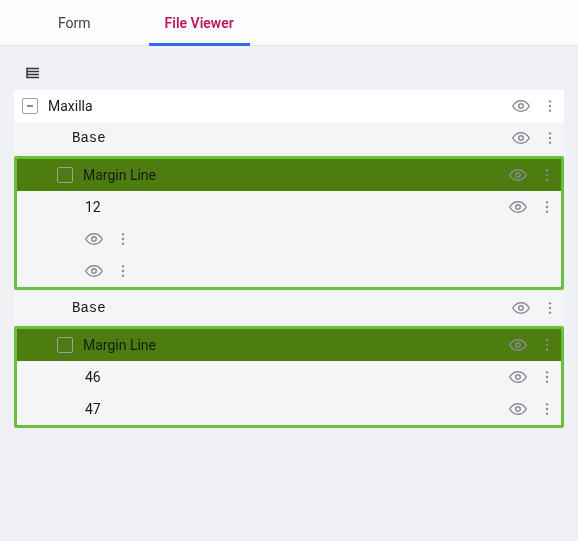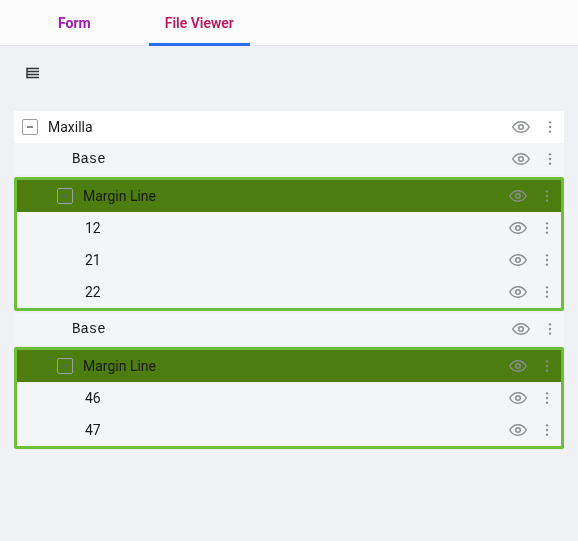--- a/index.html
+++ b/index.html
@@ -14,22 +14,22 @@
     background: #fcfcfd;
     height: 46px;
     display: flex;
     align-items: center;
     padding-left: 42px;
     gap: 42px;
     border-bottom: 1px solid #e5e5e8;
   }
   .tab {
     font-size: 14px;
-    color: #a21caf;
-    font-weight: 700;
+    color: #404040;
+    font-weight: 400;
     padding: 14px 16px;
     cursor: pointer;
     position: relative;
   }
   .tab.active {
     color: #be185d;
     font-weight: 600;
   }
   .tab.active::after {
     content: "";
@@ -51,21 +51,21 @@
     margin: 2px 0;
   }
   .row {
     height: 32px;
     display: flex;
     align-items: center;
     padding-right: 6px;
     font-size: 14px;
     color: #1a1a1a;
   }
-  .row.level-0 { background: #ffffff; padding-left: 8px; margin-top: 21px; }
+  .row.level-0 { background: #ffffff; padding-left: 8px; }
   .row.level-1 { background: #f4f5f7; padding-left: 24px; font-family: Liberation Mono, monospace; }
   .row.level-1b { background: #4d7c0f; padding-left: 24px; } 
   .row.level-2 { background: #f4f5f7; padding-left: 68px; }
   .row .label { flex: 1; padding-left: 10px; }
   .row.level-1 .label,
   .row.level-2 .label { padding-left: 34px; }
   .row.level-1b .label { padding-left: 10px; }
   .collapse-box {
     width: 16px; height: 16px;
     border: 1px solid #9aa0a6;
@@ -188,39 +188,37 @@
         <span class="dots-icon">
             <svg width="16" height="16" viewBox="0 0 24 24" fill="currentColor">
               <circle cx="12" cy="5" r="1.8"></circle>
               <circle cx="12" cy="12" r="1.8"></circle>
               <circle cx="12" cy="19" r="1.8"></circle>
             </svg>
           </span>
       </span>
     </div>
     <div class="row level-2">
-      <span class="label" style="padding-left:0">21</span>
-      <span class="row-actions">
-        <span class="eye-icon">
-            <svg width="18" height="18" viewBox="0 0 24 24" fill="none" stroke="currentColor" stroke-width="2">
-              <path d="M1 12s4-7 11-7 11 7 11 7-4 7-11 7S1 12 1 12z"></path>
-              <circle cx="12" cy="12" r="3"></circle>
-            </svg>
-          </span>
-        <span class="dots-icon">
-            <svg width="16" height="16" viewBox="0 0 24 24" fill="currentColor">
-              <circle cx="12" cy="5" r="1.8"></circle>
-              <circle cx="12" cy="12" r="1.8"></circle>
-              <circle cx="12" cy="19" r="1.8"></circle>
-            </svg>
-          </span>
-      </span>
-    </div>
-    <div class="row level-2">
-      <span class="label" style="padding-left:0">22</span>
+      <span class="row-actions">
+        <span class="eye-icon">
+            <svg width="18" height="18" viewBox="0 0 24 24" fill="none" stroke="currentColor" stroke-width="2">
+              <path d="M1 12s4-7 11-7 11 7 11 7-4 7-11 7S1 12 1 12z"></path>
+              <circle cx="12" cy="12" r="3"></circle>
+            </svg>
+          </span>
+        <span class="dots-icon">
+            <svg width="16" height="16" viewBox="0 0 24 24" fill="currentColor">
+              <circle cx="12" cy="5" r="1.8"></circle>
+              <circle cx="12" cy="12" r="1.8"></circle>
+              <circle cx="12" cy="19" r="1.8"></circle>
+            </svg>
+          </span>
+      </span>
+    </div>
+    <div class="row level-2">
       <span class="row-actions">
         <span class="eye-icon">
             <svg width="18" height="18" viewBox="0 0 24 24" fill="none" stroke="currentColor" stroke-width="2">
               <path d="M1 12s4-7 11-7 11 7 11 7-4 7-11 7S1 12 1 12z"></path>
               <circle cx="12" cy="12" r="3"></circle>
             </svg>
           </span>
         <span class="dots-icon">
             <svg width="16" height="16" viewBox="0 0 24 24" fill="currentColor">
               <circle cx="12" cy="5" r="1.8"></circle>

